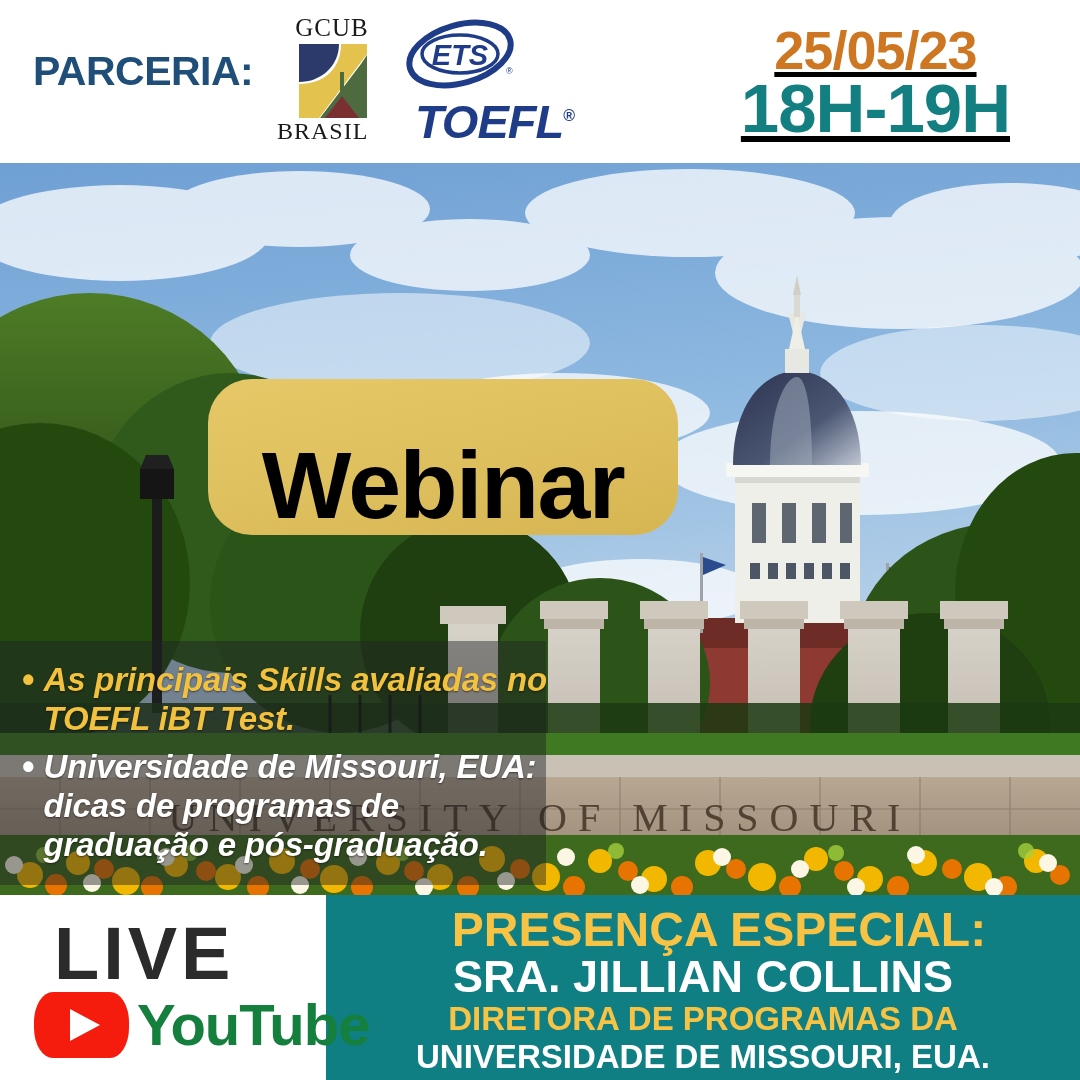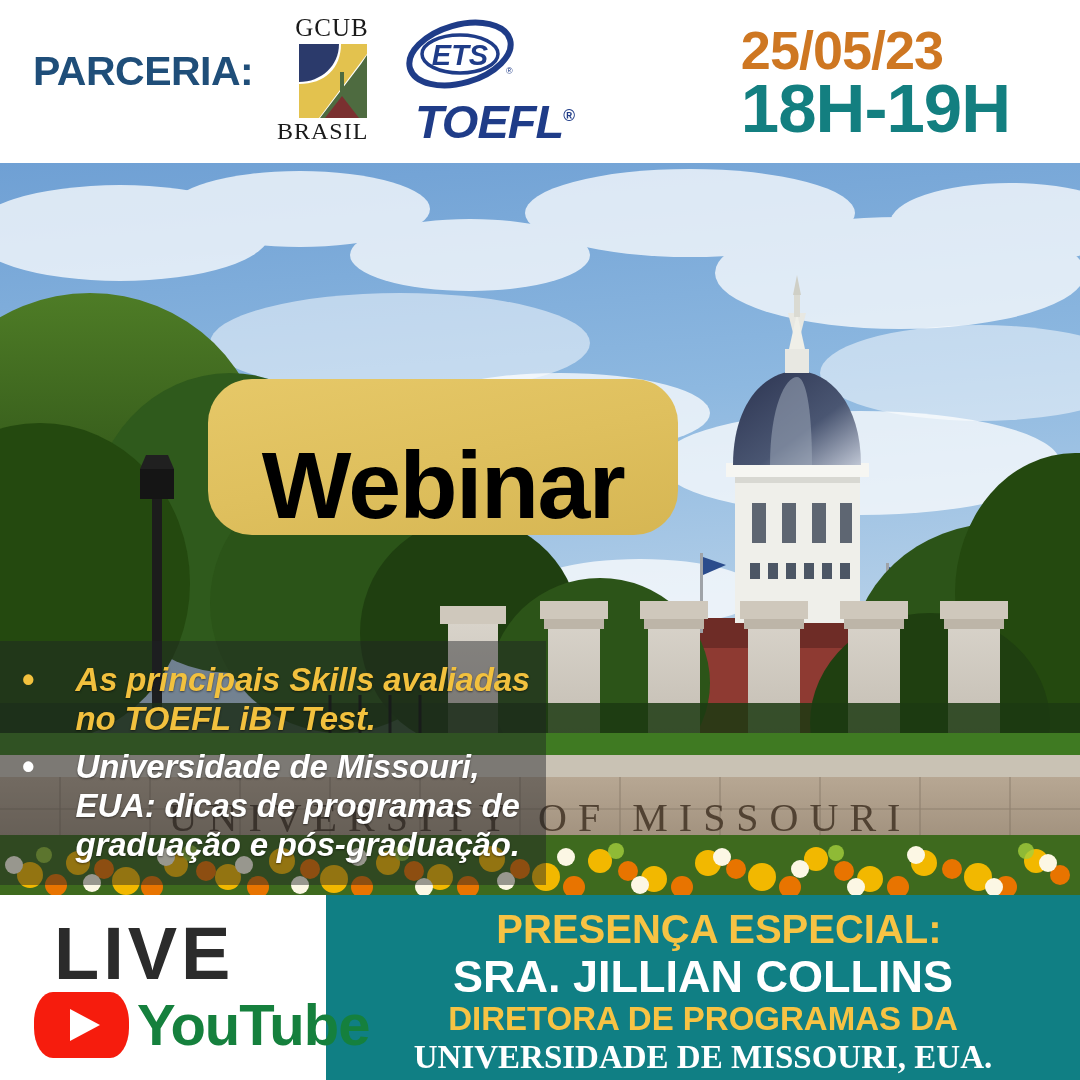--- a/index.html
+++ b/index.html
@@ -63,21 +63,21 @@
   #toefl-word {
     position: absolute; left: 0; top: 72px; width: 140px;
     font-size: 47px; font-weight: 700; font-style: italic;
     color: #1F3C88; letter-spacing: -1px;
     line-height: 52px;
     margin-left: 13px;
   }
   #toefl-word .reg { font-size: 16px; font-style: normal; vertical-align: super; }
 
   
-  #datetime { position: absolute; right: 70px; top: 22px; text-align: left; }
+  #datetime { position: absolute; right: 70px; top: 22px; text-align: center; text-decoration: underline; }
   #event-date {
     font-size: 54px; font-weight: 700; line-height: 57px;
     color: #CE7722; letter-spacing: -1px;
     font-family: "Liberation Sans", sans-serif;
   }
   #event-time {
     font-size: 69px; font-weight: 700; line-height: 60px;
     color: #137F80; letter-spacing: -1px;
     font-family: "Liberation Sans", sans-serif;
   }
@@ -128,21 +128,20 @@
     font-size: 36px; line-height: 40px;
     margin-right: 9px;
     font-weight: 700;
   }
   .bullet .btxt {
     font-size: 33px; font-weight: 700; font-style: italic;
     line-height: 39px;
     letter-spacing: -0.2px;
     font-family: "Liberation Sans", sans-serif;
     text-shadow: 0 1px 2px rgba(0,0,0,0.5);
-    margin-left: 32px;
   }
   .bullet.gold .dot, .bullet.gold .btxt { color: #F2C13E; }
   .bullet.white .dot, .bullet.white .btxt { color: #FFFFFF; }
 
   
   #footer-white {
     position: absolute; left: 0; top: 895px;
     width: 326px; height: 185px;
     background: #ffffff;
   }
@@ -179,39 +178,39 @@
     line-height: 60px;
   }
 
   
   #speaker-block {
     position: absolute; left: 326px; top: 906px;
     width: 754px;
     text-align: center;
   }
   #sp-l1 {
-    font-size: 40px; font-weight: 700; color: #F7C344;
+    font-size: 48px; font-weight: 700; color: #F7C344;
     letter-spacing: 0px; line-height: 47px;
     font-family: "Liberation Sans", sans-serif;
     padding-left: 32px;
   }
   #sp-l2 {
     font-size: 45px; font-weight: 700; color: #FFFFFF;
     letter-spacing: 0px; line-height: 47px;
     font-family: "Liberation Sans", sans-serif;
   }
   #sp-l3 {
     font-size: 33px; font-weight: 700; color: #F7C344;
     letter-spacing: 0px; line-height: 38px;
     font-family: "Liberation Sans", sans-serif;
   }
   #sp-l4 {
     font-size: 33px; font-weight: 700; color: #FFFFFF;
     letter-spacing: 0px; line-height: 38px;
-    font-family: Liberation Serif, serif;
+    font-family: Liberation Sans, sans-serif;
   }
 </style>
 </head>
 <body>
 
 <div id="poster">
 
   <div id="header">
 
     <div id="parceria-label">PARCERIA:</div>

